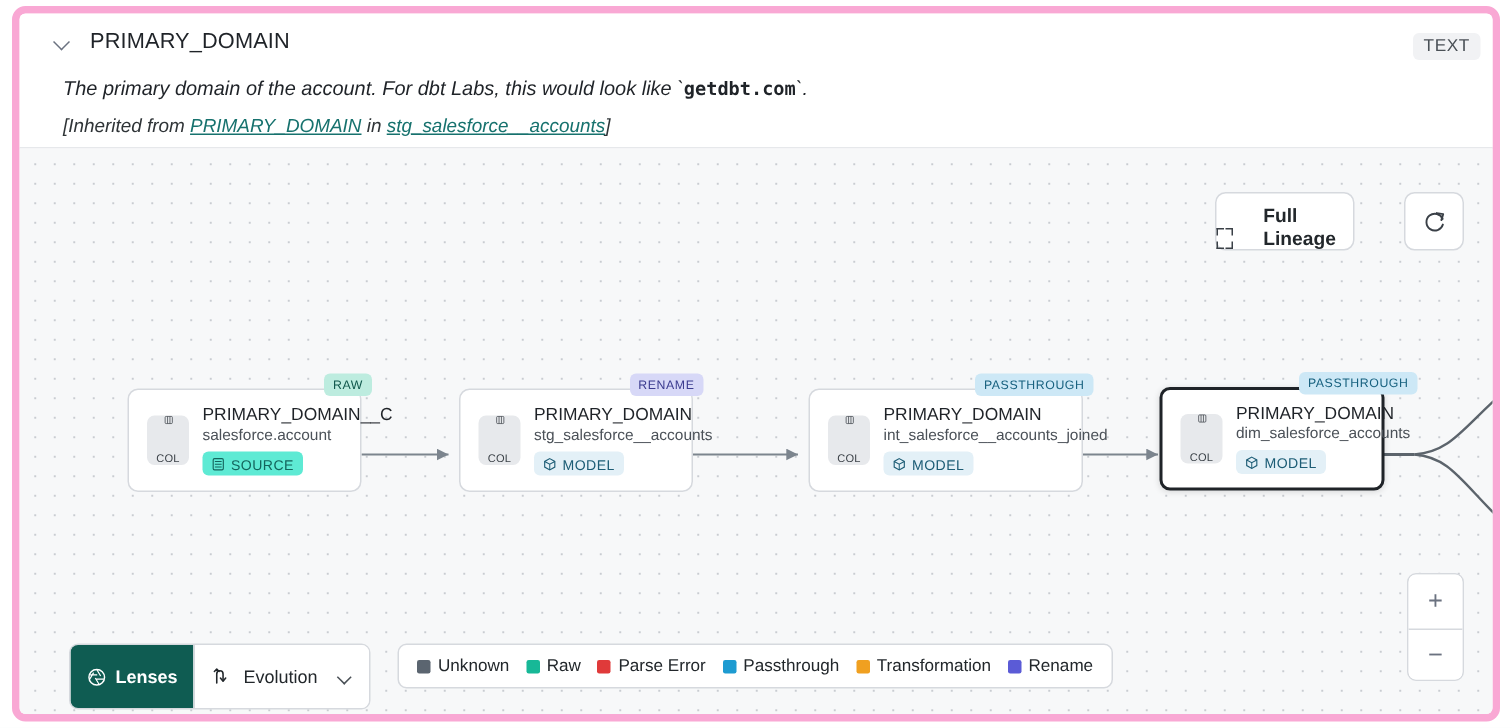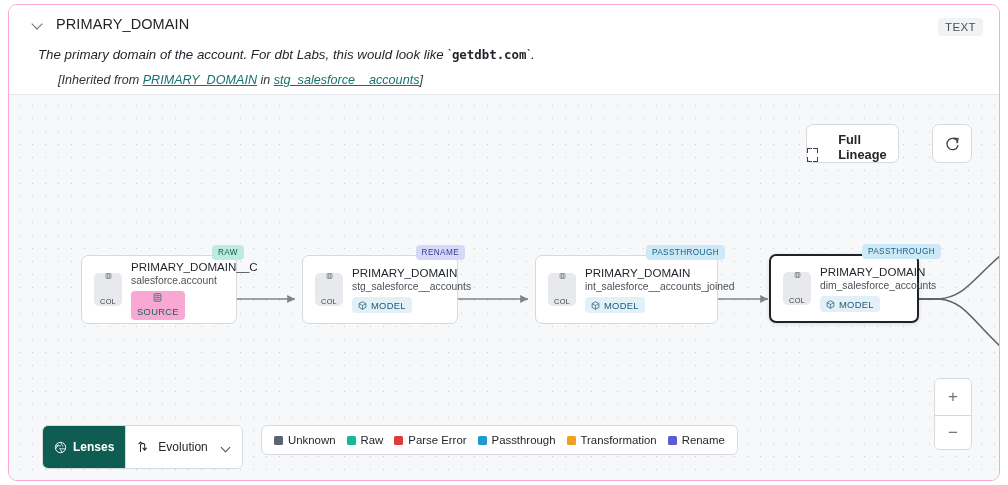--- a/index.html
+++ b/index.html
@@ -9,21 +9,21 @@
     font-family: "Liberation Sans", sans-serif;
     overflow: hidden;
   }
 
   
   #app-card {
     position: absolute;
     left: 8px; top: 4px;
     width: 992px; height: 477px;
     background: #ffffff;
-    border: 1px solid #f9a8d4;
+    border: 5px solid #f9a8d4;
     border-radius: 9px;
     overflow: hidden;
   }
 
   
   #header {
     position: absolute; left: 0; top: 0;
     width: 992px; height: 89px;
     background: #ffffff;
   }
@@ -70,21 +70,20 @@
     font-style: normal;
     font-weight: bold;
     font-size: 12.4px;
   }
   #inherit-line {
     position: absolute; left: 29px; top: 68px;
     font-size: 12.6px;
     font-style: italic;
     color: #2f3437;
     white-space: nowrap;
-    margin-left: 20px;
   }
   #inherit-line a {
     color: #17726e;
     text-decoration: underline;
     font-style: italic;
   }
   #header-divider {
     position: absolute; left: 0; top: 89px;
     width: 992px; height: 1px;
     background: #e6e8eb;
@@ -188,21 +187,21 @@
     margin-top: 3px;
     align-self: flex-start;
     display: inline-flex; align-items: center; gap: 4px;
     background: #e3f0f7;
     color: #1c5c75;
     font-size: 9.4px;
     letter-spacing: 0.3px;
     padding: 2.5px 6px;
     border-radius: 4px;
   }
-  .node-kind.source { background: #f9a8d4; color: #14645c; flex-direction: column; }
+  .node-kind.source { background: #5eead4; color: #14645c; }
   .node-tag {
     position: absolute;
     top: -11px;
     font-size: 8.2px;
     letter-spacing: 0.4px;
     padding: 3px 6px;
     border-radius: 4px;
     white-space: nowrap;
   }
   .tag-raw { background: #bdecdf; color: #10584c; }

